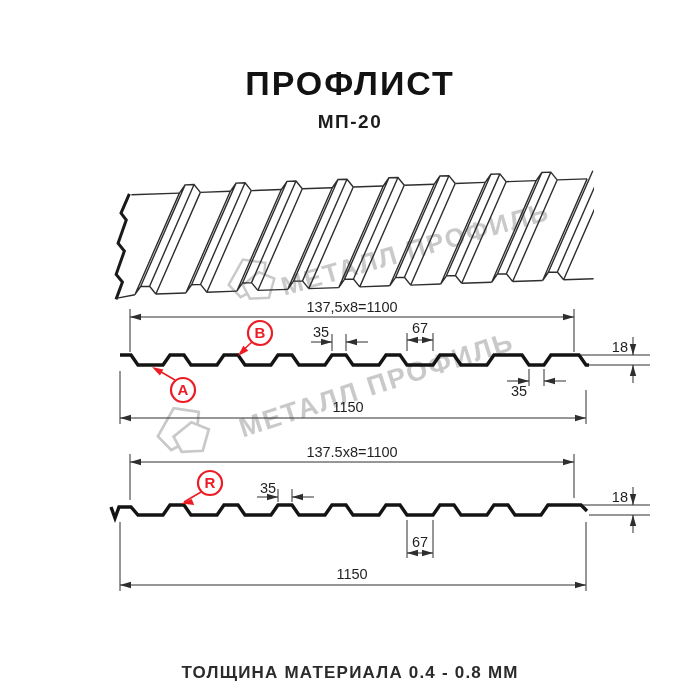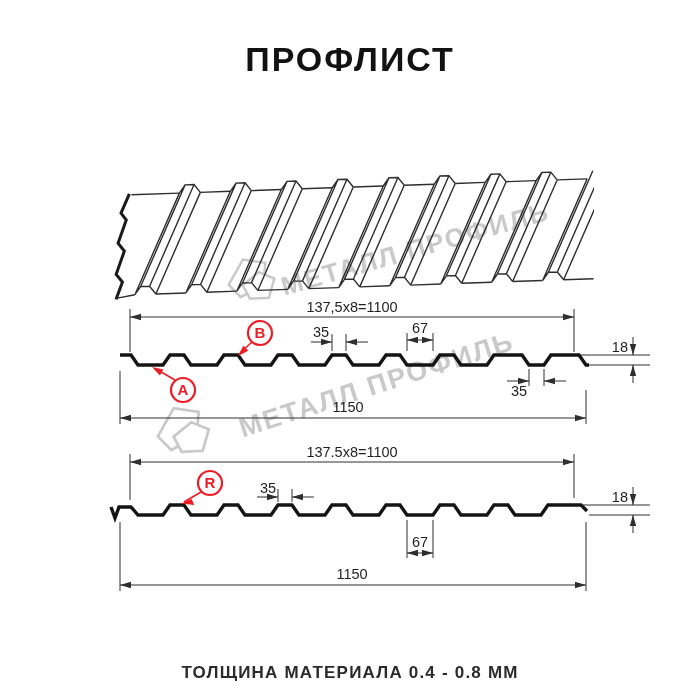--- a/index.html
+++ b/index.html
@@ -1,20 +1,20 @@
 <!DOCTYPE html>
 <html><head>
 <meta charset="utf-8">
 <style>
   html,body{margin:0;padding:0;background:#ffffff;}
   .canvas{
     position:relative;width:700px;height:700px;background:#ffffff;overflow:hidden;
     font-family:"Liberation Sans", sans-serif;
   }
-  .title-block{position:absolute;left:0;top:40px;width:700px;text-align:center;z-index:3;}
+  .title-block{position:absolute;left:0;top:64px;width:700px;text-align:center;z-index:3;}
   .page-title{
     font-size:34px;font-weight:800;letter-spacing:2px;color:#121212;margin:0;
   }
   .page-subtitle{
     margin-top:8px;font-size:19px;font-weight:600;letter-spacing:1.5px;color:#1c1c1c;
   }
   .wm-text{
     position:absolute;z-index:1;color:#c9c9c9;font-weight:700;letter-spacing:2px;
     white-space:nowrap;transform-origin:left center;
   }
@@ -32,20 +32,21 @@
   .dim{fill:#1f1f1f;font-size:14.5px;}
   .red{fill:#ed1c24;font-size:15px;font-weight:600;}
 </style>
 </head>
 <body>
 
 <div class="canvas">
 
   <div class="title-block">
     <h1 class="page-title">ПРОФЛИСТ</h1>
+    <div class="page-subtitle">МП-20</div>
   </div>
 
   <svg class="wm-logo one" width="62" height="52" viewBox="0 0 100 84">
     <path d="M10,40 L42,6 L76,20 L64,54 L24,64 Z" fill="#ffffff" stroke="#c9c9c9" stroke-width="4"></path>
     <path d="M32,46 L62,32 L84,48 L68,76 L38,70 Z" fill="#ffffff" stroke="#c9c9c9" stroke-width="4"></path>
   </svg>
   <span class="wm-text one">МЕТАЛЛ ПРОФИЛЬ</span>
 
   <svg class="wm-logo two" width="70" height="58" viewBox="0 0 100 84">
     <path d="M10,40 L42,6 L76,20 L64,54 L24,64 Z" fill="#ffffff" stroke="#c9c9c9" stroke-width="4"></path>

